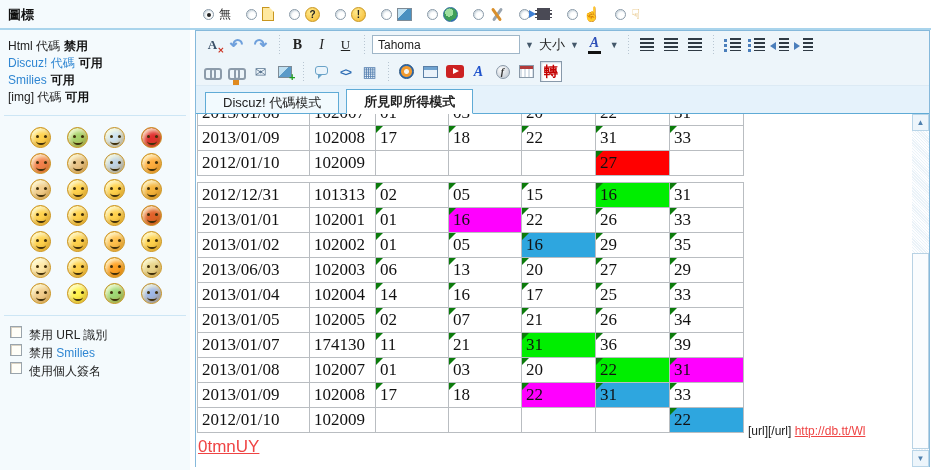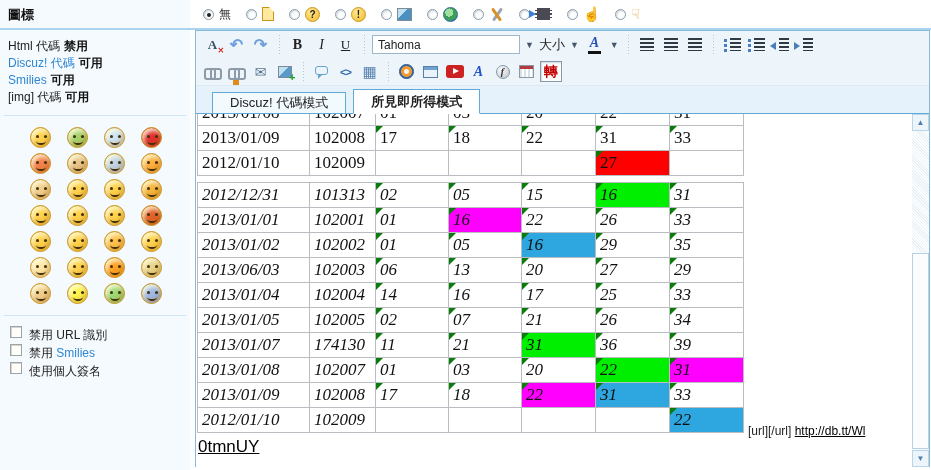--- a/index.html
+++ b/index.html
@@ -87,35 +87,35 @@
   .ic-window::before { content:""; position:absolute; left:0; top:0; width:100%; height:3px; background:#6FA3D0; }
   .ic-youtube { width:18px; height:13px; background:#C22; border-radius:3px; position:relative; }
   .ic-youtube::after { content:""; position:absolute; left:7px; top:3px; border-left:6px solid #fff; border-top:3.5px solid transparent; border-bottom:3.5px solid transparent; }
   .ic-flashA { font-family:"Liberation Serif",serif; font-weight:bold; font-style:italic; color:#2255CC; font-size:14px; }
   .ic-flash { width:14px; height:14px; border-radius:50%; border:1px solid #8A99A8; background:radial-gradient(circle at 35% 30%, #FDFDFD, #B8C2CC); color:#333; font-family:"Liberation Serif",serif; font-style:italic; font-weight:bold; font-size:10px; display:inline-flex; align-items:center; justify-content:center; }
   .ic-cal { width:15px; height:13px; border:1px solid #8A99A8; background:repeating-linear-gradient(to right,#D8E0E8 0 2px,#fff 2px 4px); position:relative; }
   .ic-cal::before { content:""; position:absolute; left:0; top:0; width:100%; height:3px; background:#B23A3A; }
   .ic-convert { width:22px; height:21px; border:1px solid #8899AA; background:#fff; box-shadow:inset 1px 1px 2px #CCD8E2; color:#C40000; font-weight:bold; font-size:14px; display:inline-flex; align-items:center; justify-content:center; }
 
   
-  .tabbar { height:28px; background:#E5F2FB; position:relative; padding-left:16px; display:flex; align-items:flex-end; }
+  .tabbar { height:28px; background:#E5F2FB; position:relative; padding-left:9px; display:flex; align-items:flex-end; }
   .tabbar::after { content:""; position:absolute; left:0; bottom:0; width:100%; height:1px; background:#5FABD6; }
   .tab { height:22px; padding:0 17px; border:1px solid #5FABD6; background:#F2FAFE; display:inline-flex; align-items:center; font-size:13px; color:#222; position:relative; z-index:1; cursor:pointer; }
   .tab.active { height:25px; background:#fff; font-weight:bold; border-bottom:1px solid #fff; z-index:2; margin-left:7px; }
 
   
   .content { position:relative; height:353px; background:#fff; overflow:hidden; }
   .t1wrap { height:64px; overflow:hidden; margin-left:1px; }
   .t1wrap table { margin-top:-14px; }
-  .t2wrap { margin:4px 0 0 1px;font-style:italic; }
+  .t2wrap { margin:4px 0 0 1px; }
   table.grid { border-collapse:collapse; table-layout:fixed; width:546px; font-family:"Liberation Serif",serif; font-size:17px; color:#111; }
   table.grid td { border:1px solid #B9BDC1; height:25px; padding:0 0 0 4px; position:relative; vertical-align:middle; }
   td.marked::before { content:""; position:absolute; left:0; top:0; border-top:7px solid #0B7B0B; border-right:7px solid transparent; }
   .trail { position:absolute; left:552px; top:310px; font-size:12px; color:#222; white-space:nowrap; }
-  .trail a, .urltail a { color:#000000; text-decoration:underline; cursor:pointer;text-align:right; }
+  .trail a, .urltail a { color:#ef4444; text-decoration:underline; cursor:pointer;text-align:right; }
   .urltail { margin:4px 0 0 2px; font-size:17px; }
 
   
   .sb { position:absolute; right:0; top:0; width:17px; height:353px; background:#F2F8FC; }
   .sb-track { position:absolute; left:0; top:17px; width:17px; bottom:17px; background:repeating-linear-gradient(45deg,#FDFEFF 0 1px,#EAF2F8 1px 2px); }
   .sb-btn { position:absolute; left:0; width:17px; height:17px; background:#EDF5FB; border:1px solid #B9D5E8; color:#4E7FAE; font-size:8px; display:flex; align-items:center; justify-content:center; cursor:pointer; }
   .sb-btn.up { top:0; } .sb-btn.down { bottom:0; }
   .sb-thumb { position:absolute; left:0; top:139px; width:17px; height:196px; background:#FAFCFE; border:1px solid #B8D2E4; cursor:pointer; }
 </style>
 </head>

